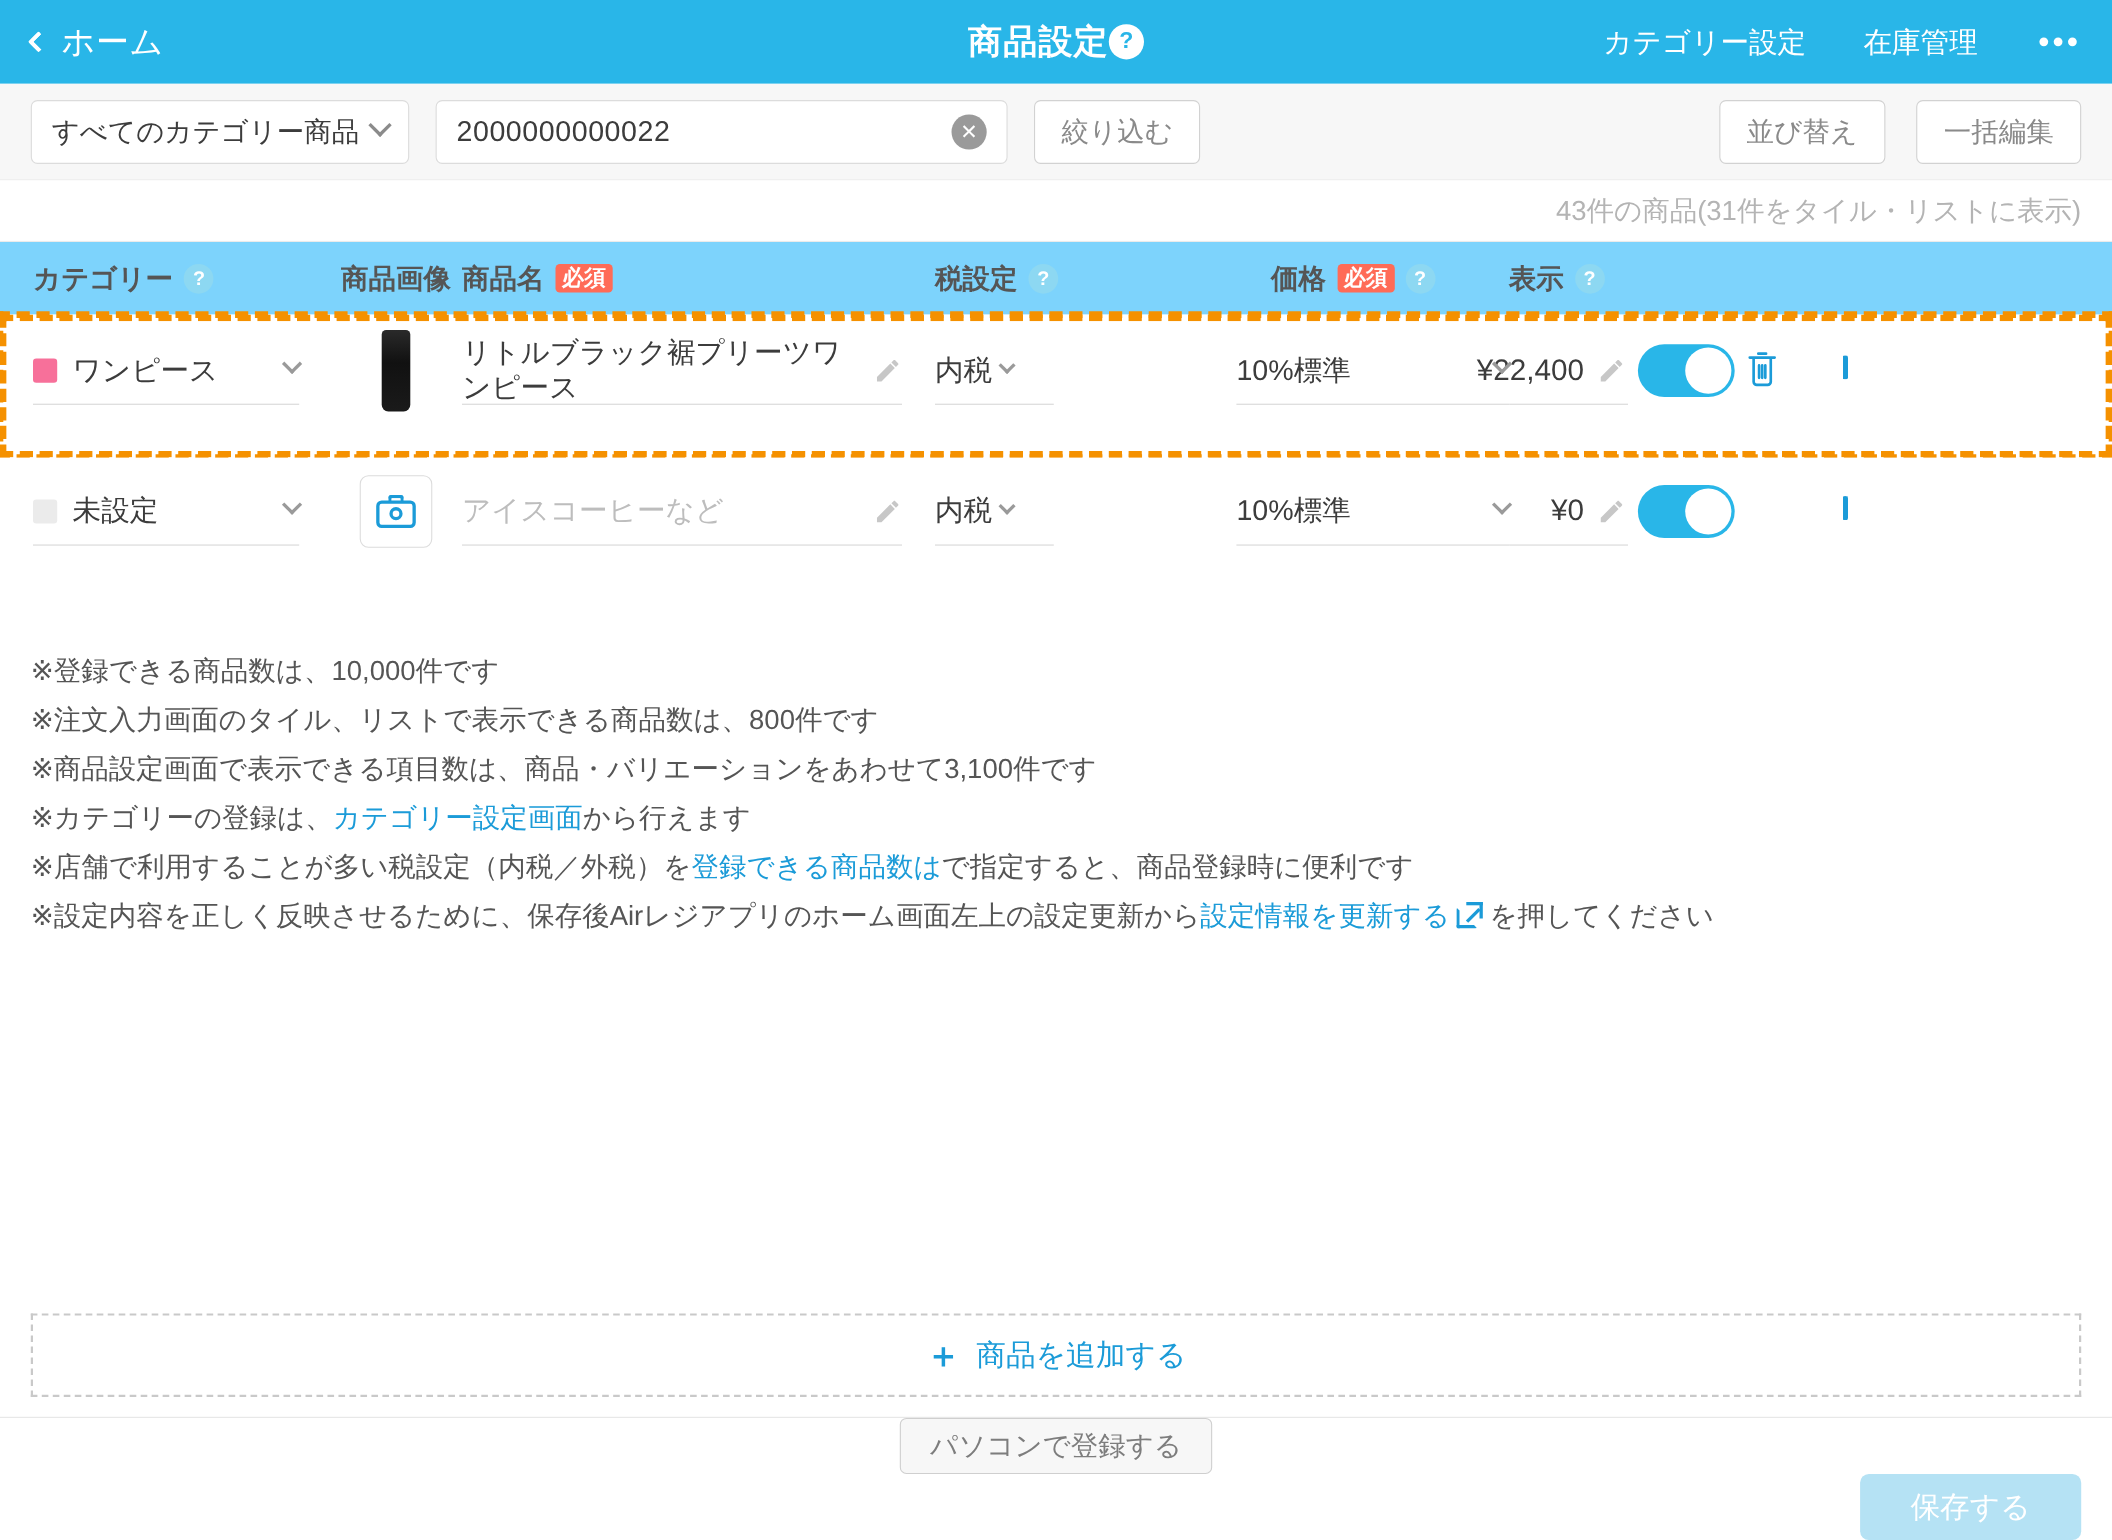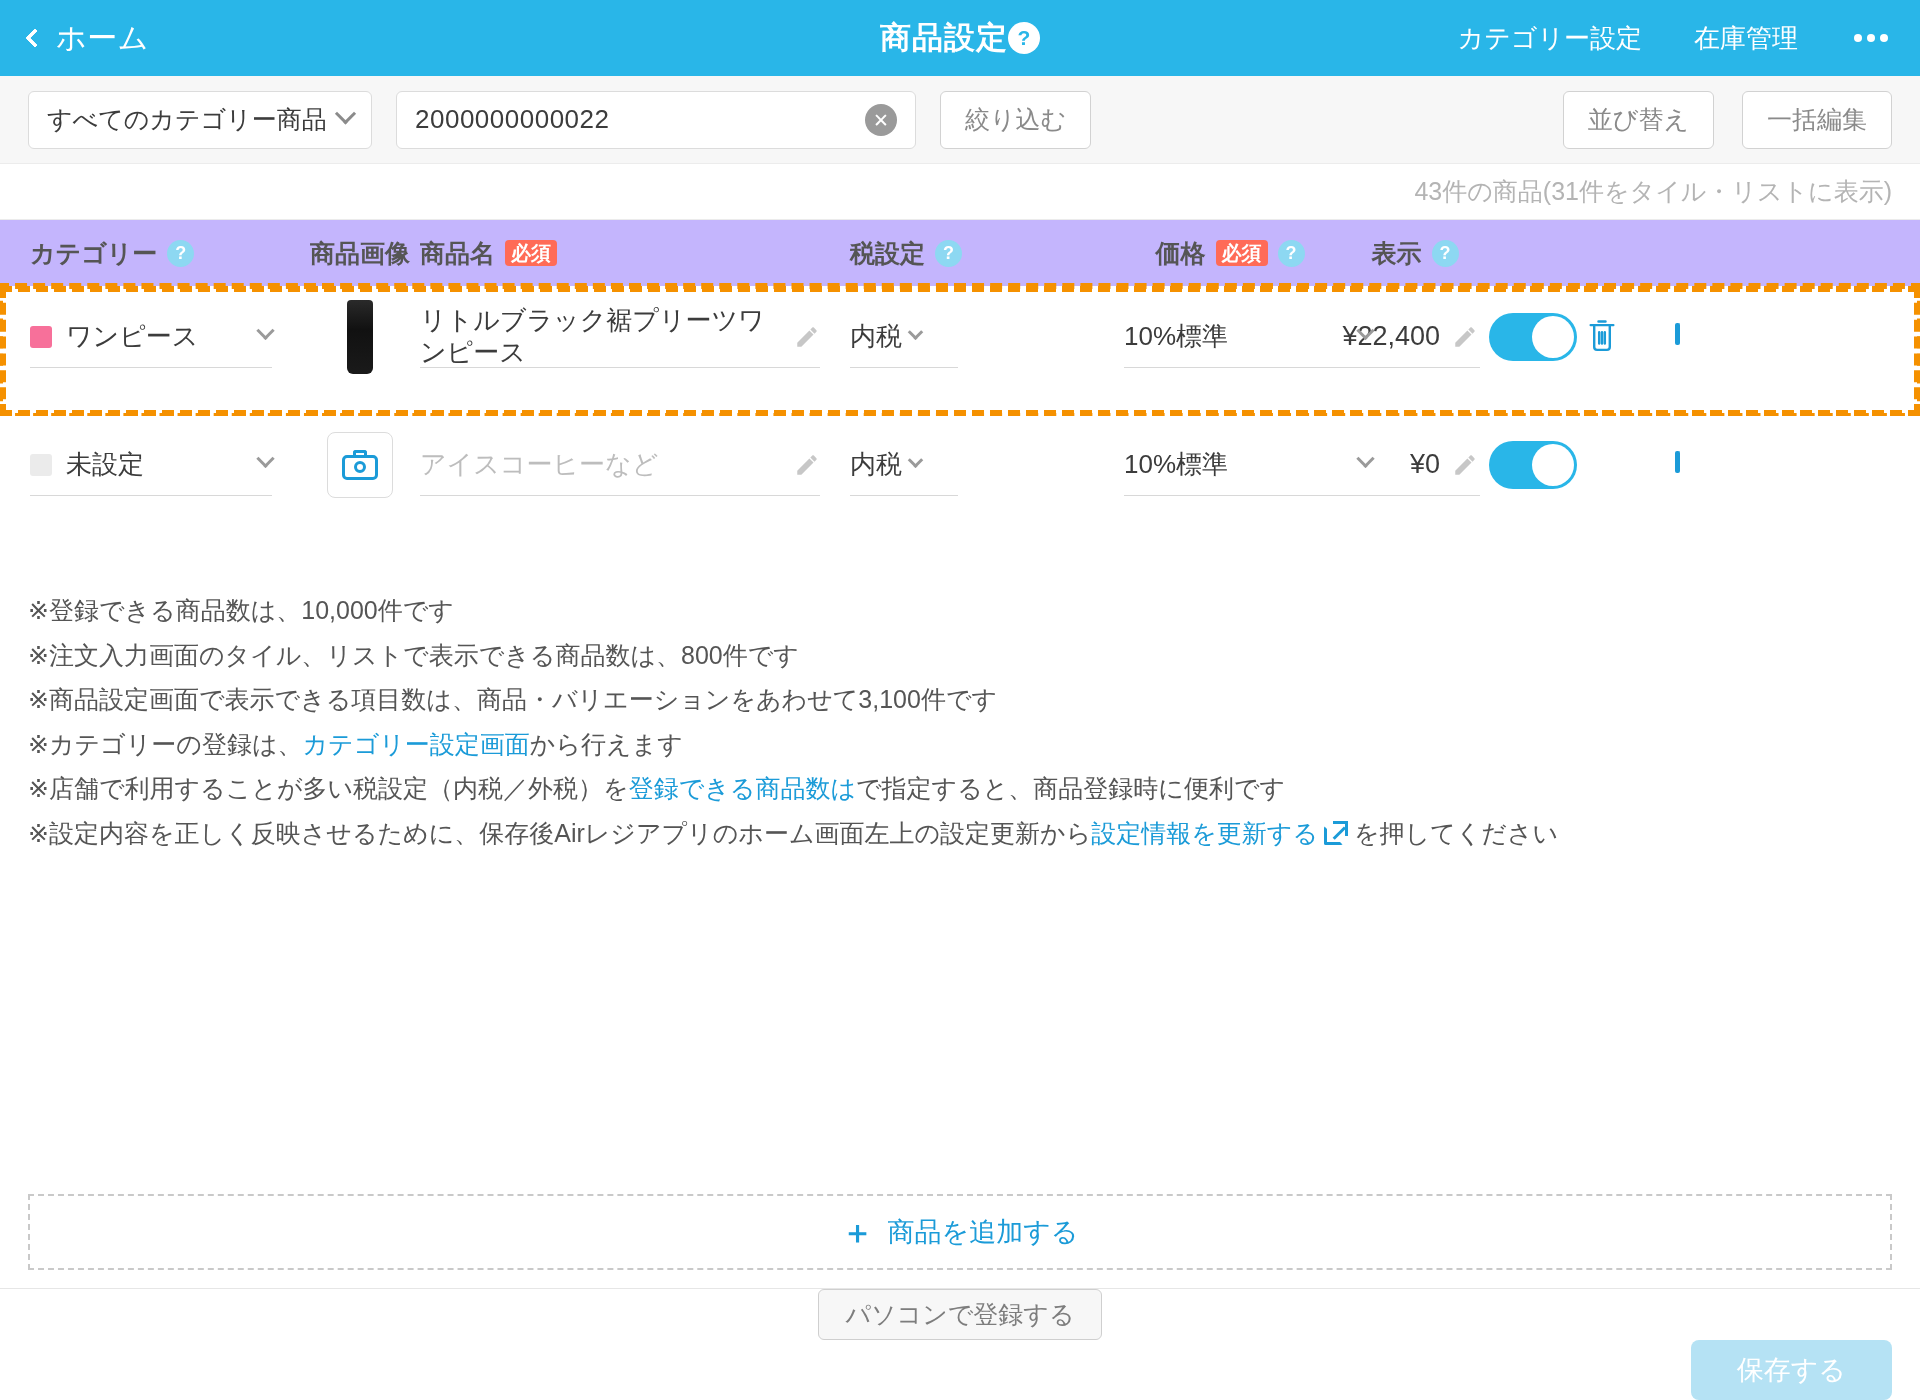--- a/index.html
+++ b/index.html
@@ -79,21 +79,21 @@
     border-bottom: 1px solid #ebebeb; background: #fff;
   }
 
   
   .grid {
     display: grid;
     grid-template-columns: 30px 270px 120px 330px 100px 260px 240px 130px 105px 90px 1fr;
     align-items: center;
   }
   .thead {
-    background: #c4b5fd; height: 66px; color: #555; font-size: 25px; font-weight: bold;
+    background: #7dd3fc; height: 66px; color: #555; font-size: 25px; font-weight: bold;
   }
   .th { display: flex; align-items: center; gap: 10px; }
   .th.center { justify-content: center; }
   .help-blue {
     width: 27px; height: 27px; border-radius: 50%; background: #8dd8f2; color: #fff;
     font-size: 18px; font-weight: bold; display: flex; align-items: center; justify-content: center;
     cursor: pointer; flex: none;
   }
   .badge-req {
     background: #ff6b57; color: #fff; font-size: 20px; font-weight: bold;

